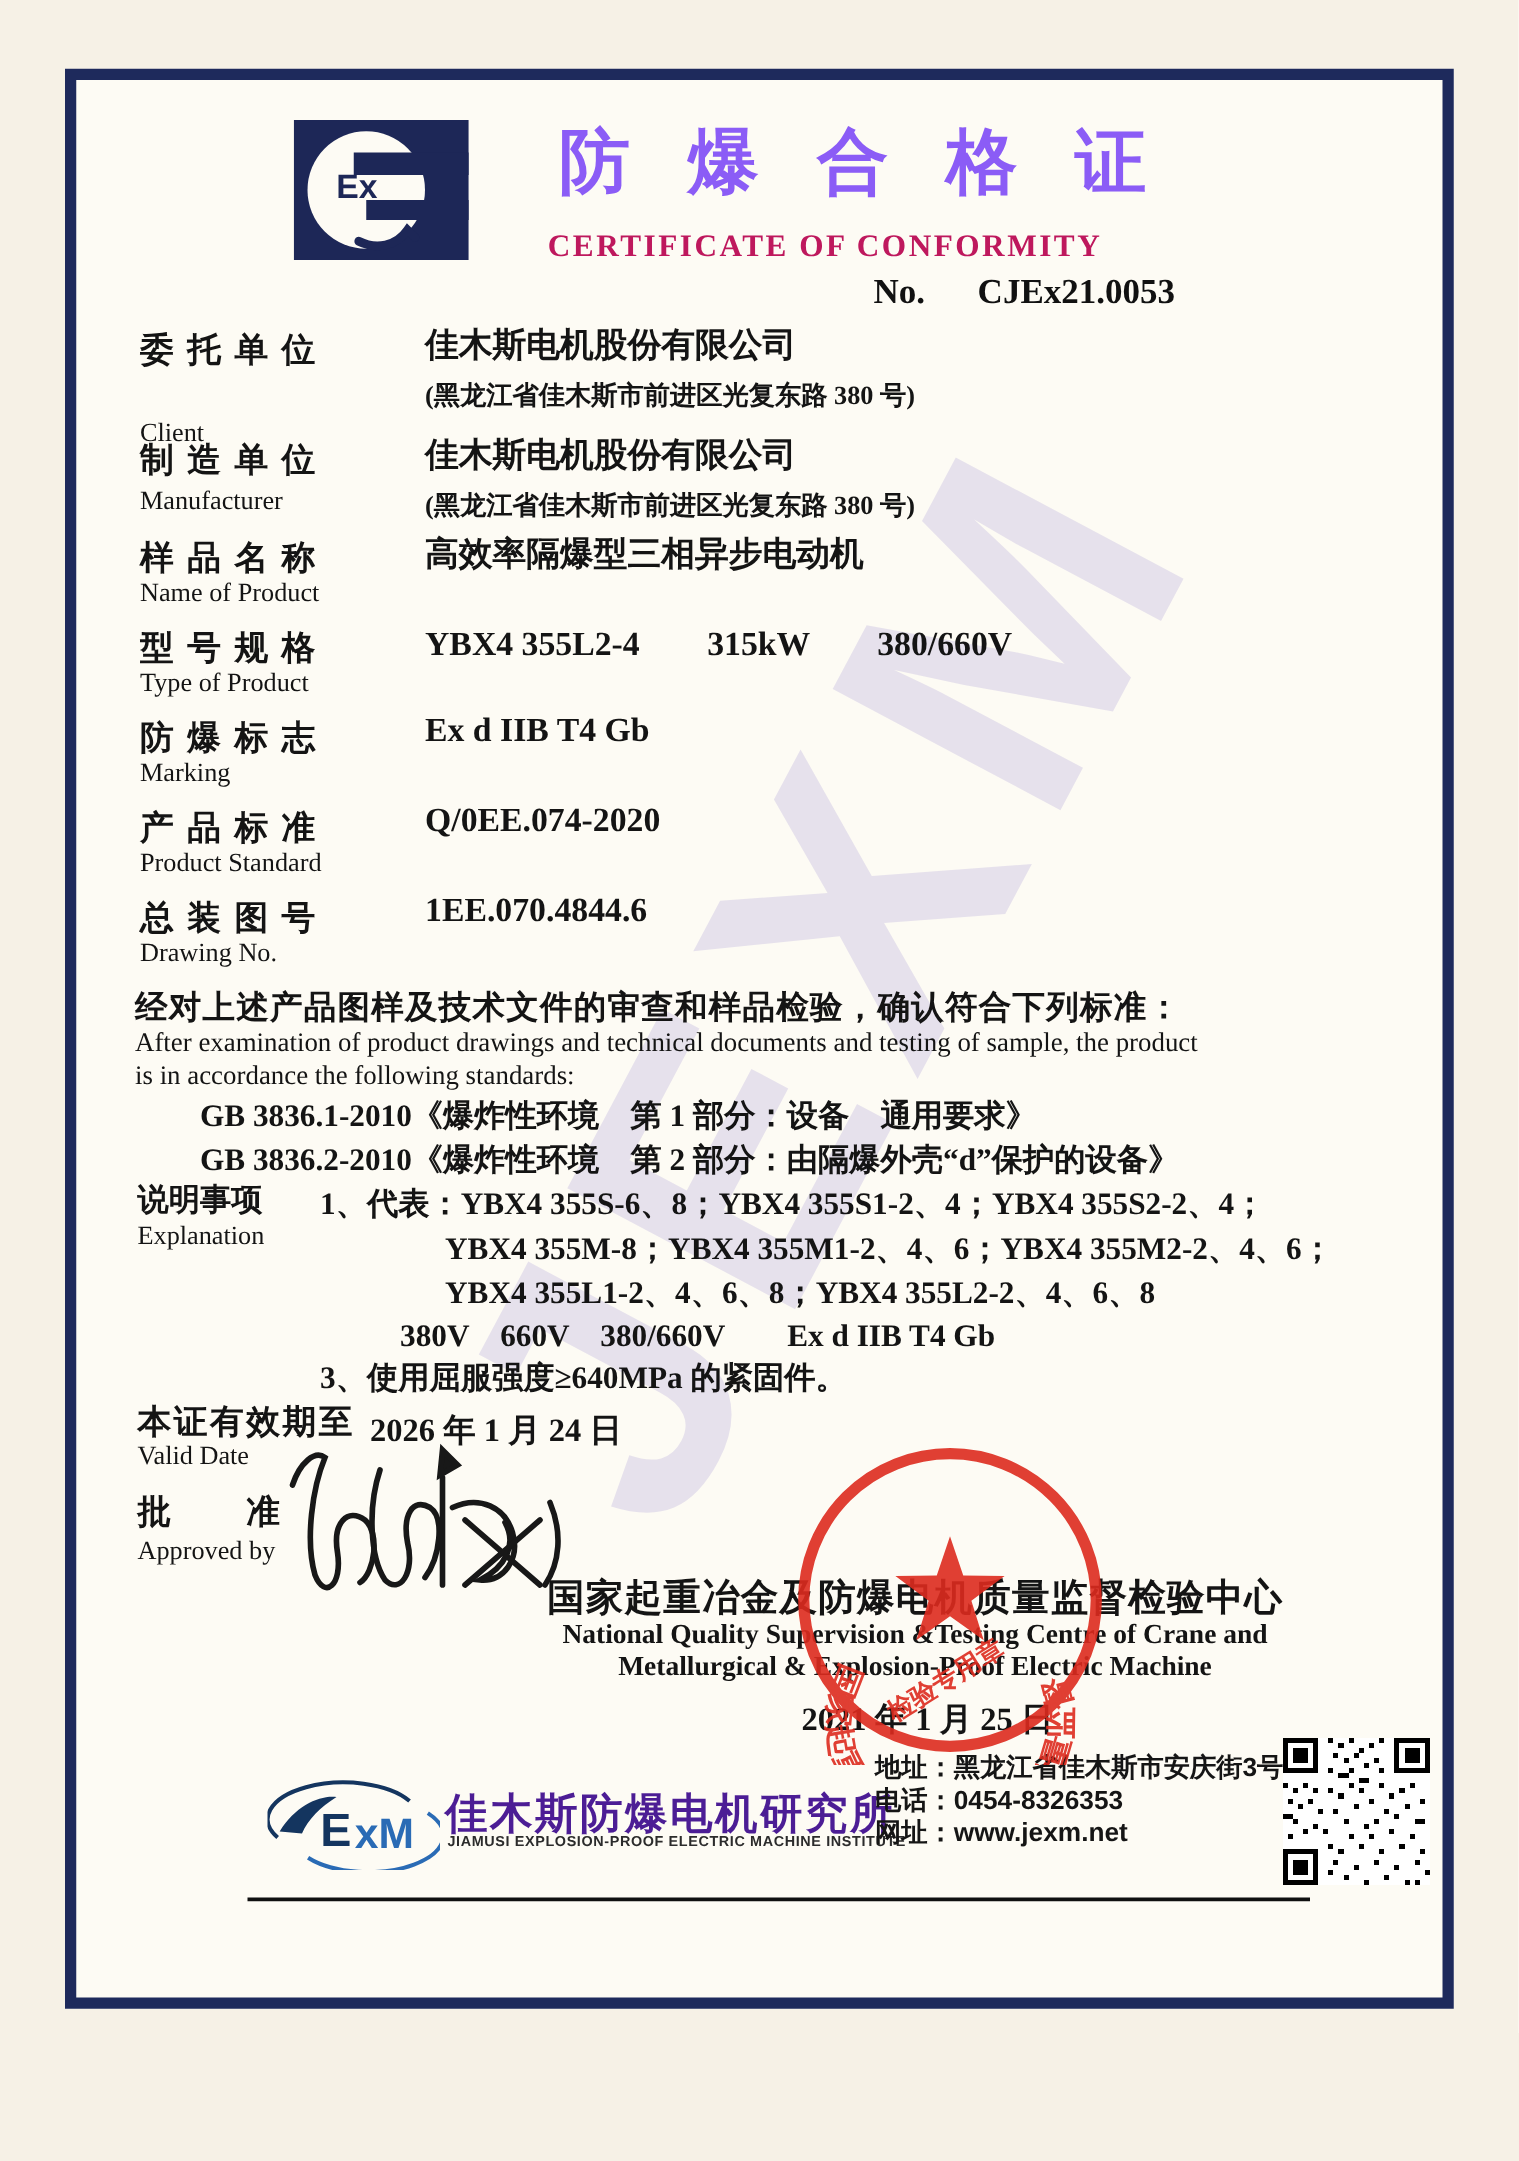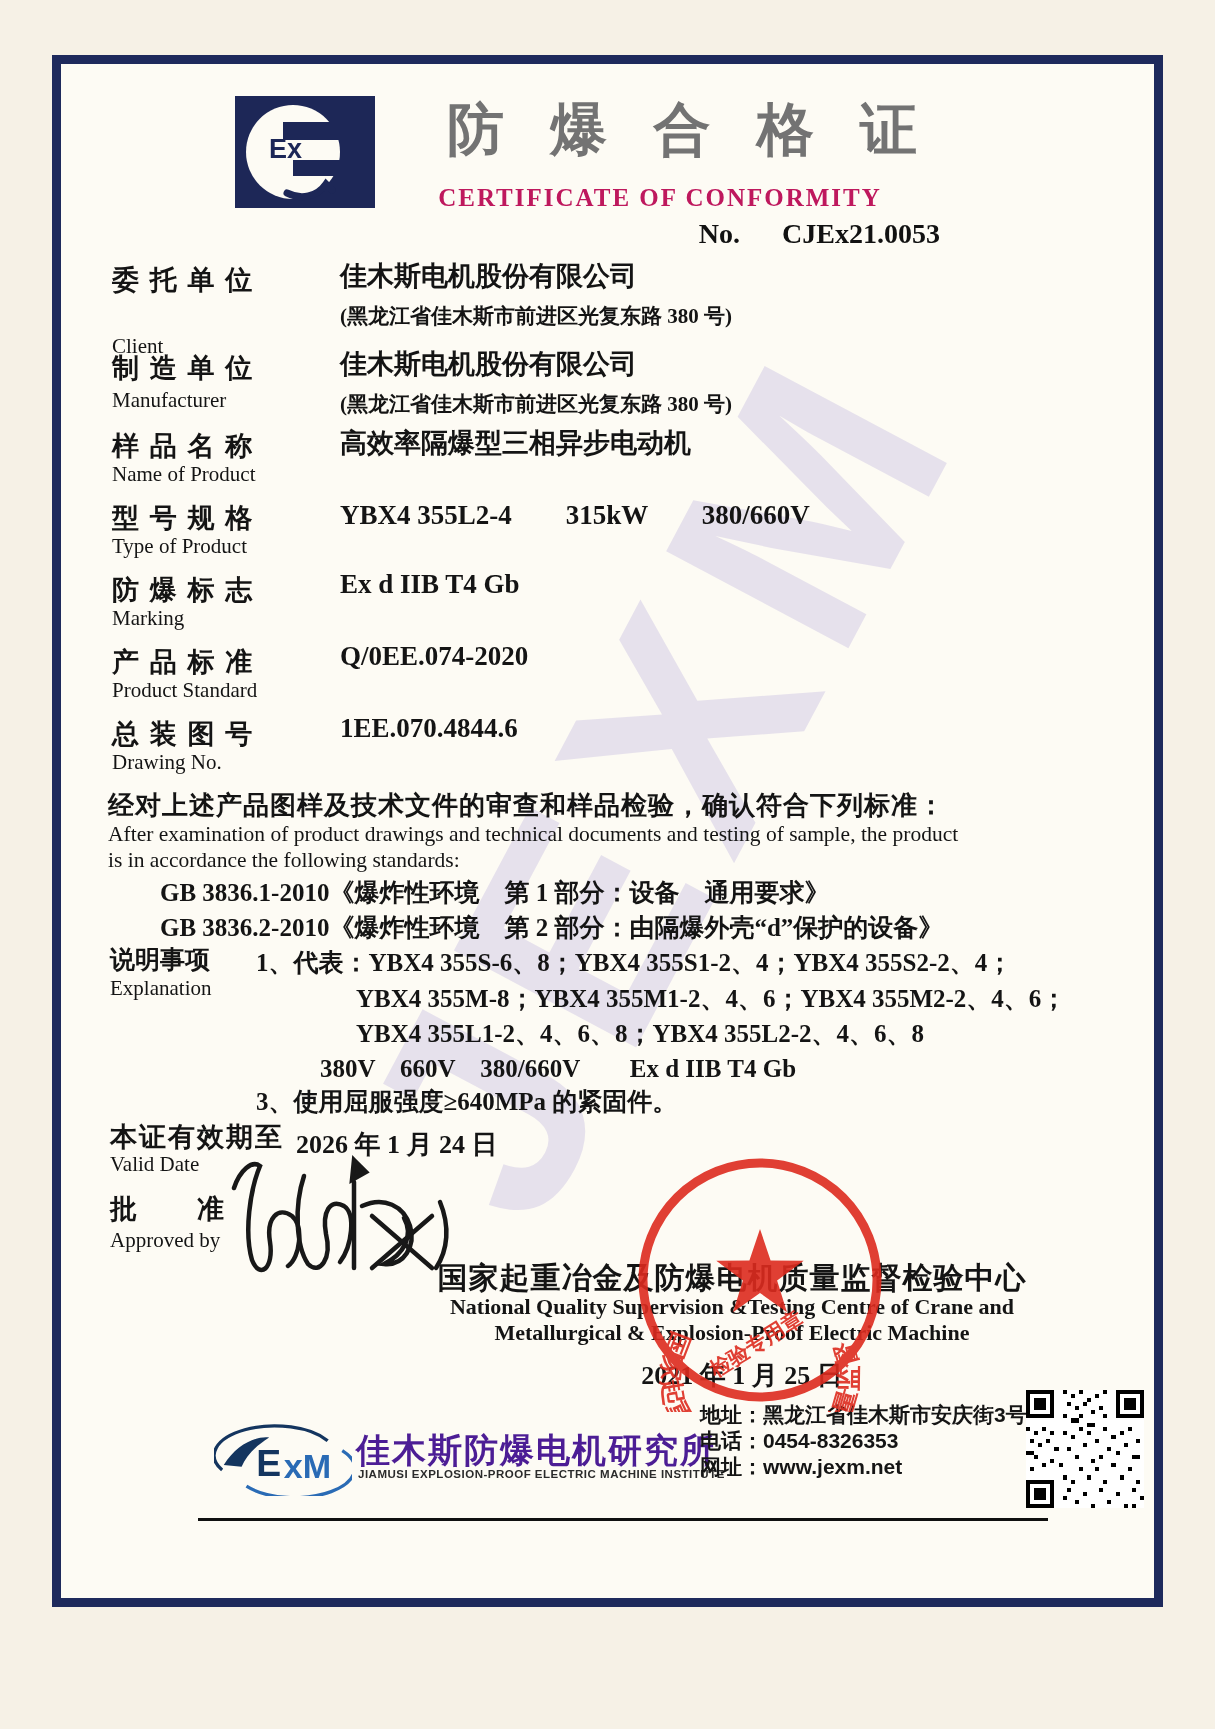--- a/index.html
+++ b/index.html
@@ -18,21 +18,21 @@
     position:absolute; left:240px; top:400px; width:840px; height:760px;
     display:flex; align-items:center; justify-content:center;
     z-index:1; pointer-events:none;
   }
   .wm span{
     font-family:"Liberation Sans","DejaVu Sans",sans-serif;
     font-weight:bold; font-size:300px; letter-spacing:26px;
     color:#b4a8da; opacity:.30; transform:rotate(-62deg);
   }
   .z2{z-index:2;}
-  .title-cn{font-size:57px; font-weight:bold; letter-spacing:16px; color:#737373;}
+  .title-cn{font-size:57px; font-weight:bold; letter-spacing:16px; color:#8b5cf6;}
   .title-en{font-size:25px; font-weight:bold; letter-spacing:2px; color:#be185d;font-family:Liberation Serif, serif;}
   .certno{font-size:28px; font-weight:bold; color:#111;}
   .lbl-cn{font-size:27px; font-weight:bold; letter-spacing:2px;}
   .lbl-en{font-size:21px;}
   .val{font-size:27px; font-weight:bold;}
   .sub{font-size:21px; font-weight:bold;}
   .stmt-cn{font-size:26px; font-weight:bold; letter-spacing:1px;}
   .stmt-en{font-size:21.5px;}
   .std{font-size:25px; font-weight:bold;}
   .expl{font-size:25px; font-weight:bold;}

